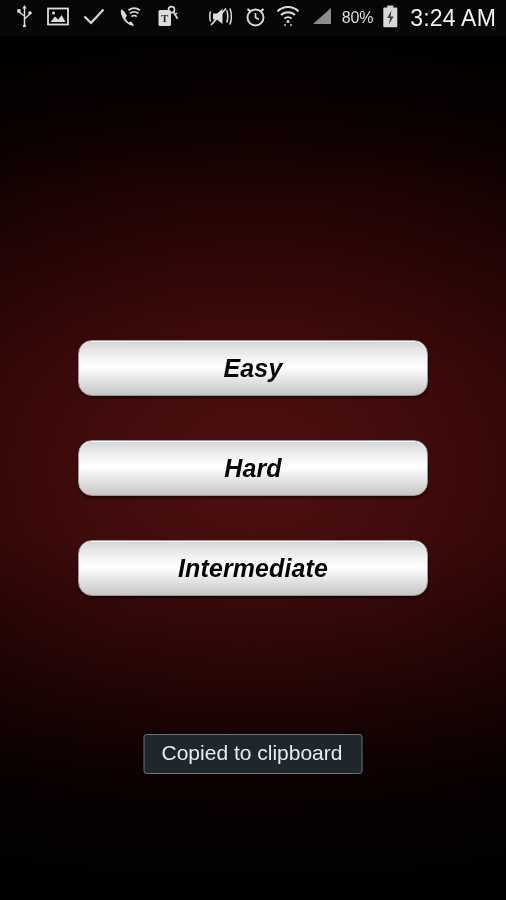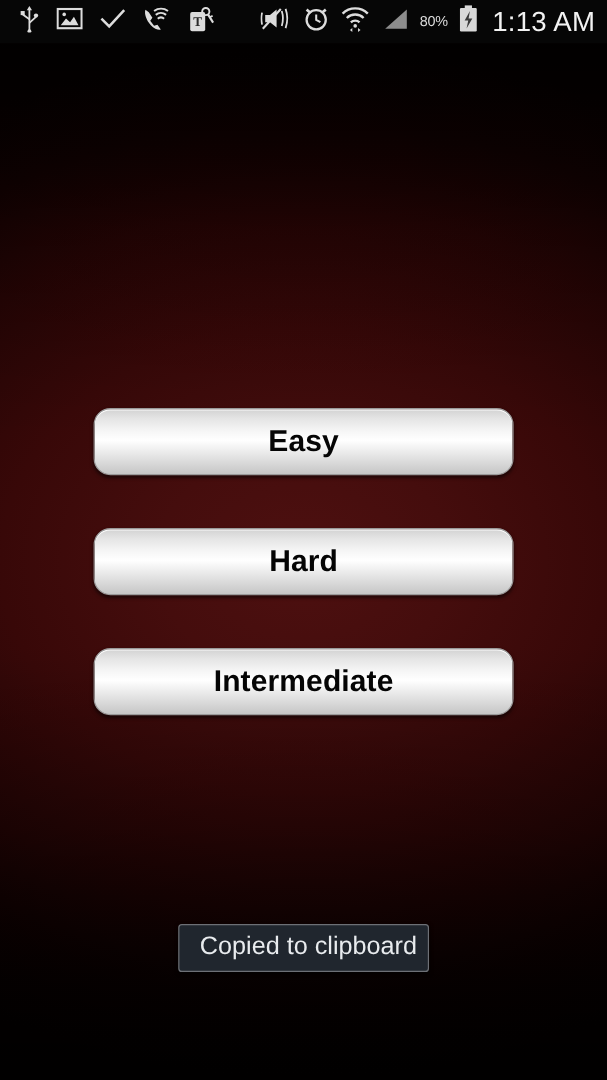--- a/index.html
+++ b/index.html
@@ -70,21 +70,21 @@
   .status-right {
     display: flex;
     align-items: center;
     gap: 9px;
     margin-left: auto;
     padding-right: 10px;
   }
   .sb-icon { display: block; }
   .sb-text {
     color: #dcdcdc;
-    font-size: 12px;
+    font-size: 16px;
     font-family: "Liberation Sans", sans-serif;
     letter-spacing: -0.2px;
     line-height: 1;
     white-space: nowrap;
   }
   .sb-clock {
     color: #f2f2f2;
     font-size: 23px;
     font-family: "Liberation Sans", sans-serif;
     letter-spacing: 0.2px;
@@ -127,29 +127,30 @@
   .diff-button .label {
     position: absolute;
     left: 0; right: 0; top: 50%;
     transform: translateY(-50%);
     text-align: center;
     color: #050505;
     font-size: 25px;
     font-weight: bold;
     letter-spacing: 0.1px;
     line-height: 1;
+    font-style: italic;
   }
 
   
   .toast {
     position: absolute;
     left: 50%;
     transform: translateX(-50%);
-    top: 770px;
-    padding: 7px 9px 9px 17px;
+    top: 734px;
+    padding: 7px 19px 9px 17px;
     background: #20262e;
     border: 1px solid #6d7076;
     border-radius: 3px;
     box-shadow: 0 1px 3px rgba(0,0,0,0.6);
     z-index: 15;
   }
   .toast-text {
     color: #e8ebee;
     font-size: 21px;
     font-family: "Liberation Sans", sans-serif;
@@ -259,21 +260,21 @@
       <span class="sb-text">80%</span>
 
       <span class="sb-icon">
         <svg width="17" height="23" viewBox="0 0 17 23">
           <rect x="5.3" y="0.5" width="6" height="2.4" fill="#d8d8d8"></rect>
           <rect x="1.3" y="2.6" width="14" height="19.6" rx="1" fill="#d8d8d8"></rect>
           <polygon points="9.6,5.2 5.2,13 8.2,13 6.8,19.8 11.6,11.4 8.5,11.4" fill="#3a3a3a"></polygon>
         </svg>
       </span>
 
-      <span class="sb-clock">1:13 AM</span>
+      <span class="sb-clock">3:24 AM</span>
 
     </div>
   </div>
 
   <div class="button-stack">
 
     <div class="diff-button">
       <span class="label">Easy</span>
     </div>
 

